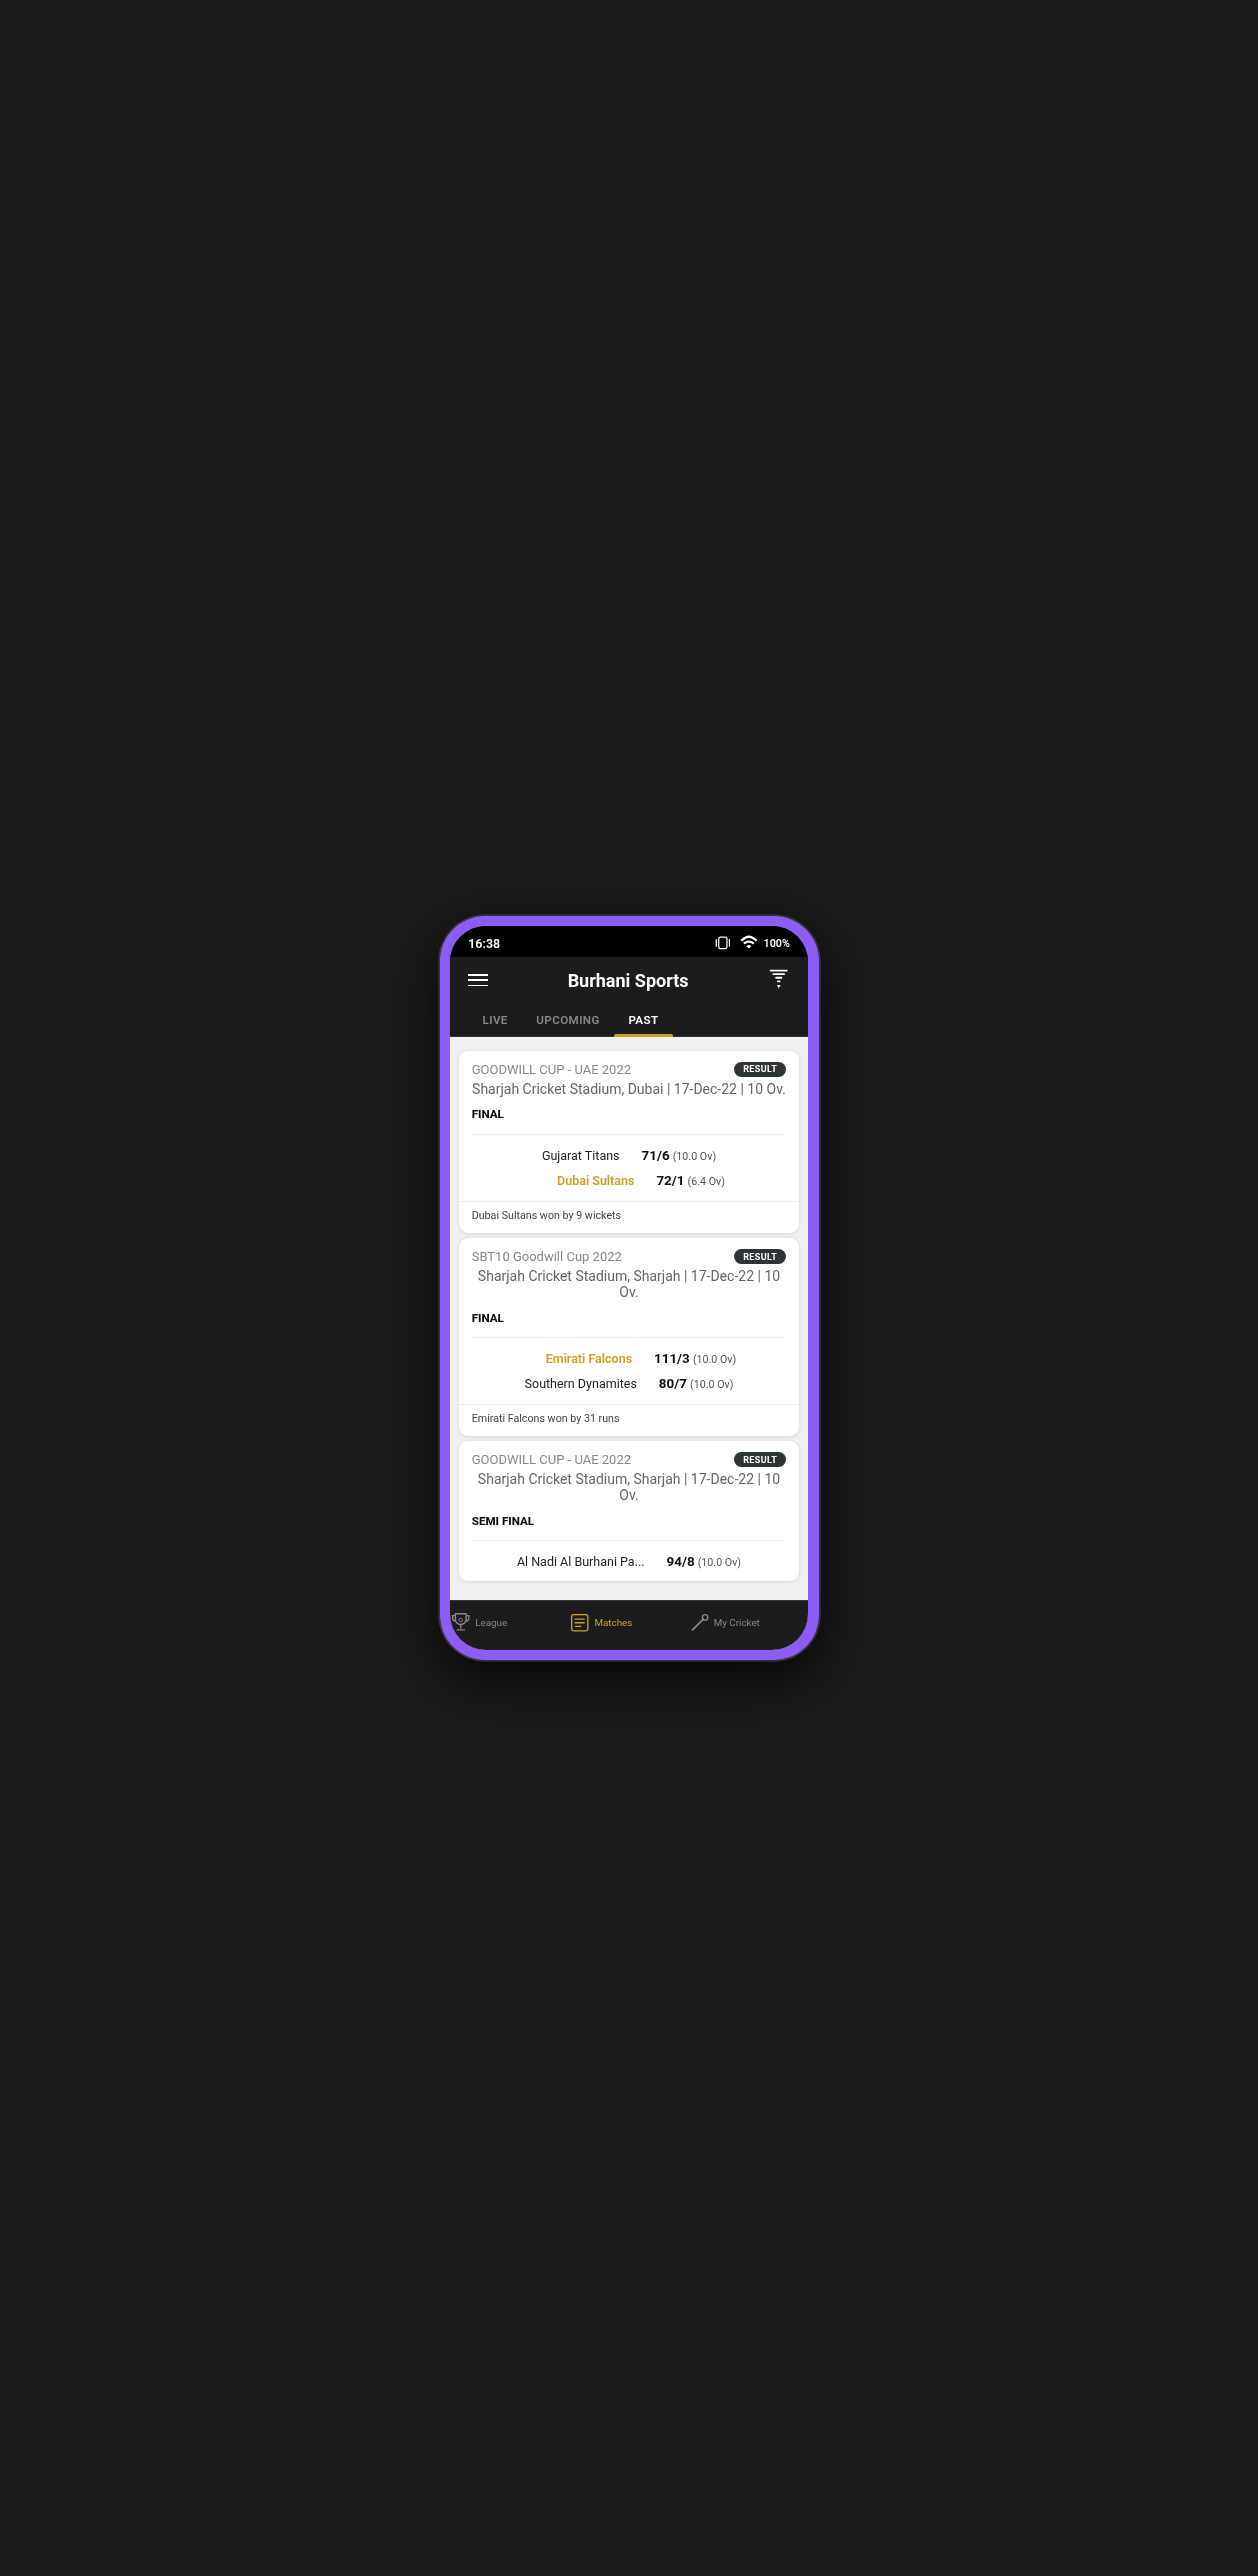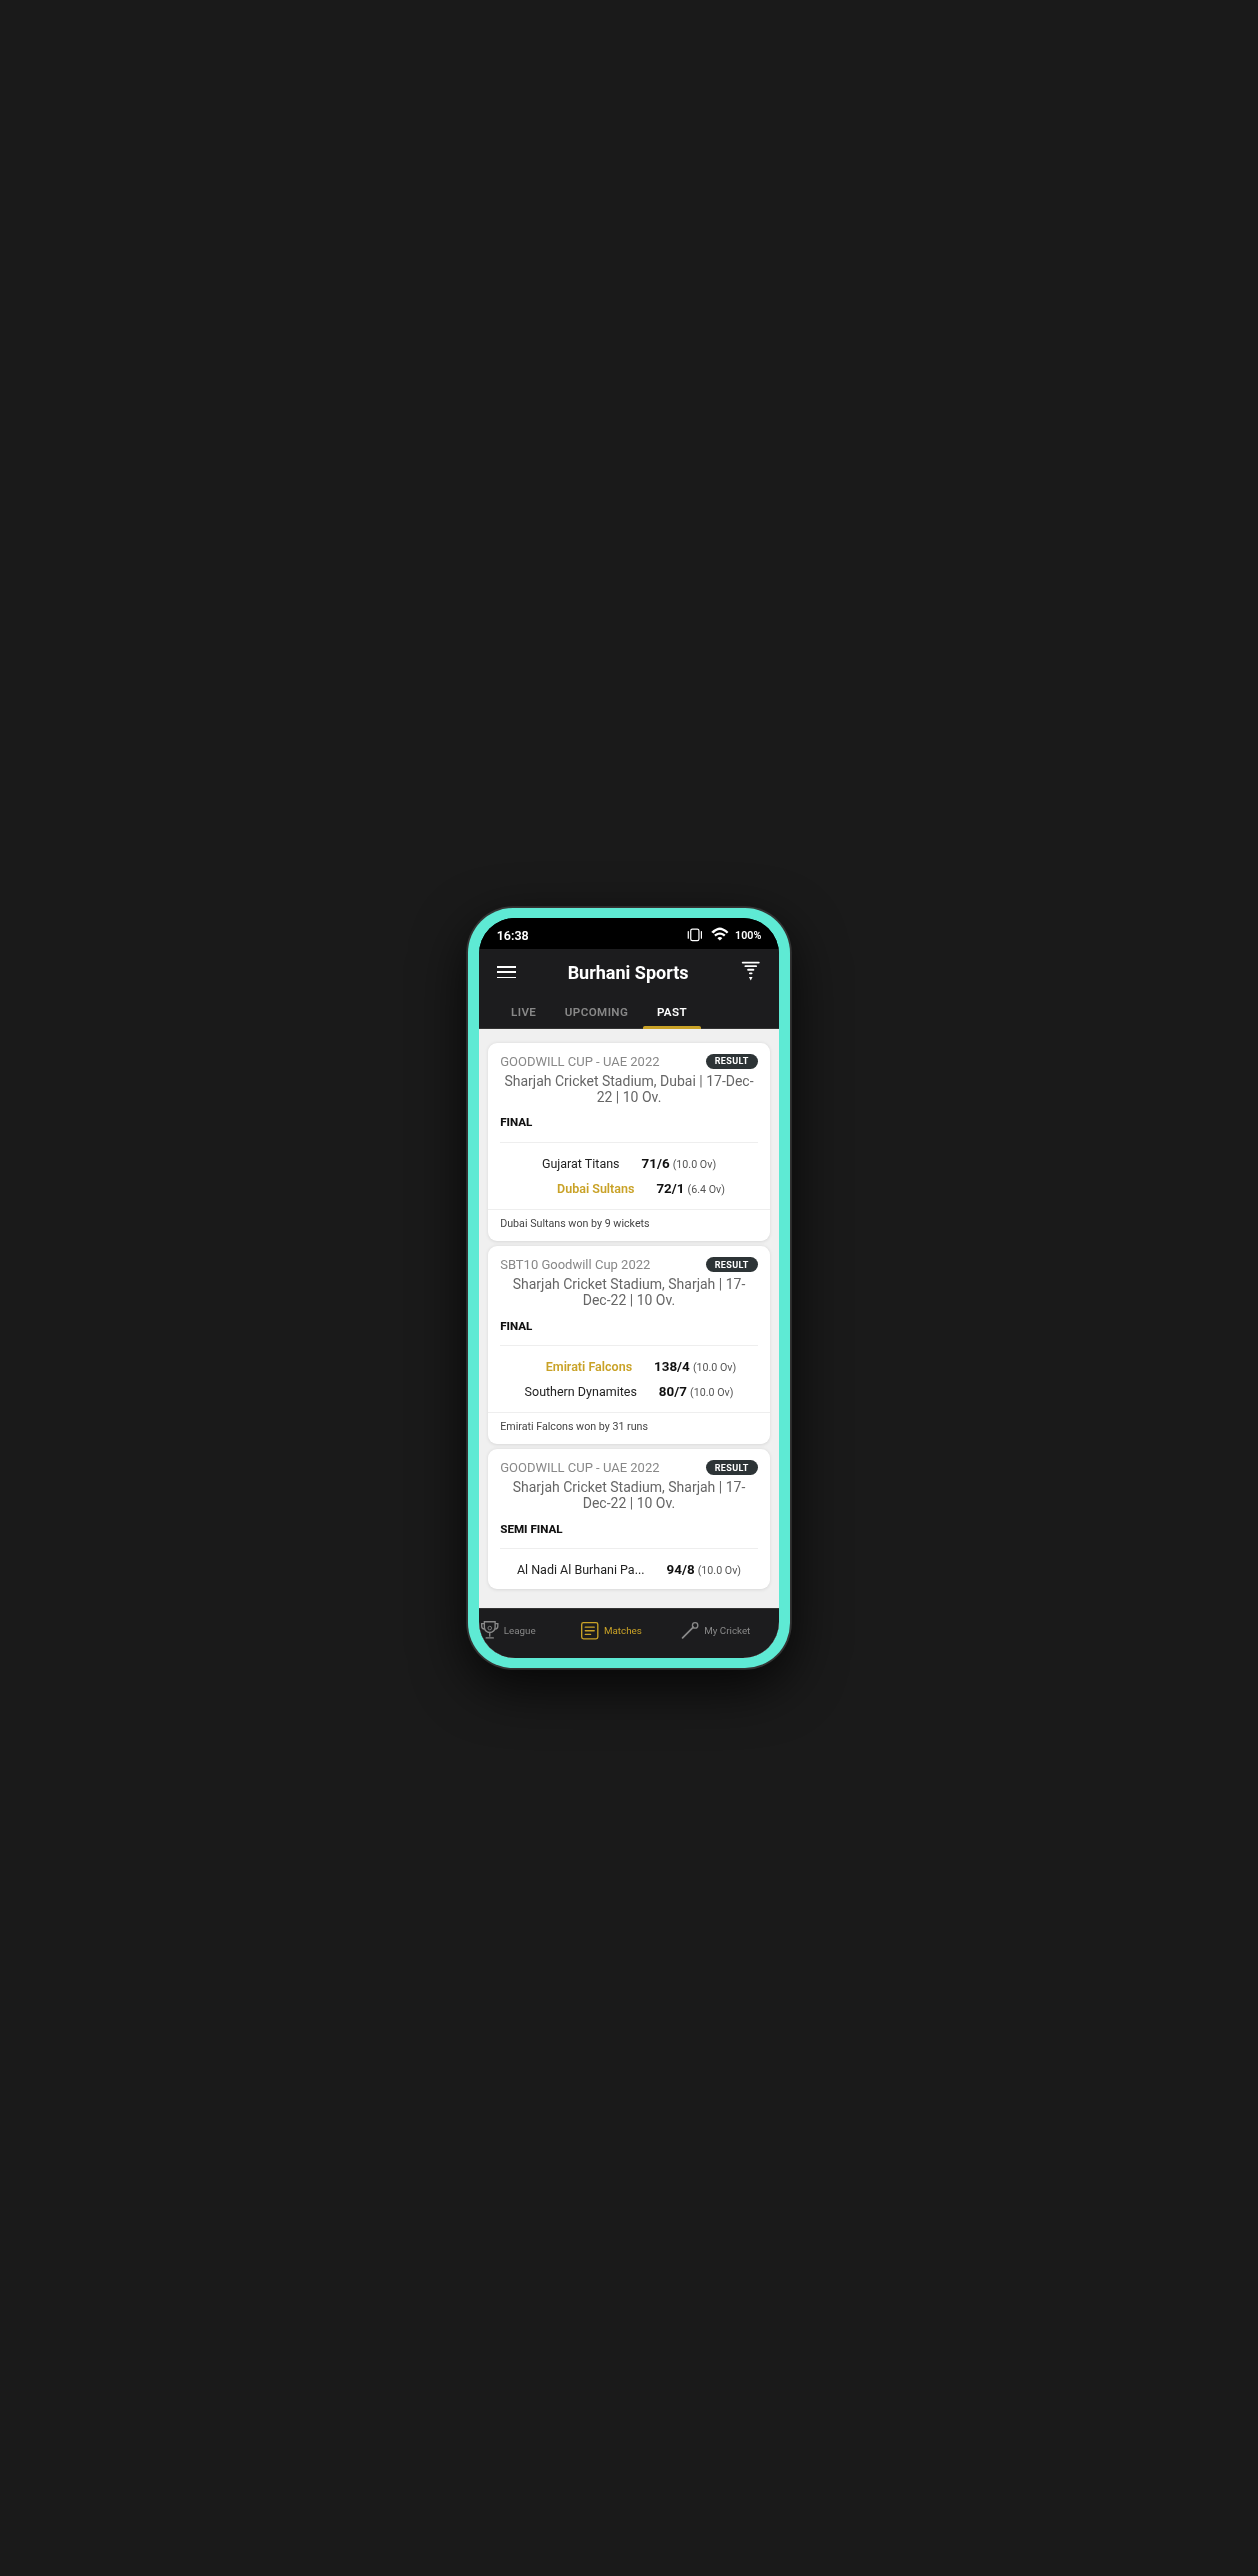--- a/index.html
+++ b/index.html
@@ -6,23 +6,23 @@
     * { box-sizing: border-box; margin: 0; padding: 0; }
     body {
       background: #1a1a1a;
       display: flex;
       justify-content: center;
       align-items: center;
       min-height: 100vh;
       font-family: -apple-system, BlinkMacSystemFont, 'Segoe UI', Roboto, sans-serif;
     }
     .phone-shell {
-      width: 322px;
+      width: 379px;
       min-height: 716px;
-      background: #5eead4;
+      background: #8b5cf6;
       border-radius: 45px;
       padding: 10.7px;
       box-shadow: 0 0 0 1.8px #333, 0 18px 54px rgba(0,0,0,0.8);
       position: relative;
       overflow: hidden;
     }
     .phone-inner {
       background: #000;
       border-radius: 36px;
       overflow: hidden;
@@ -314,21 +314,21 @@
             <span class="result-badge">RESULT</span>
           </div>
           <div class="card-meta">Sharjah Cricket Stadium, Sharjah  |  17-Dec-22  |  10 Ov.</div>
           <div class="match-stage">FINAL</div>
         </div>
         <div class="divider"></div>
         <div class="teams-section">
           <div class="team-row">
             <span class="team-name winner">Emirati Falcons</span>
             <span class="team-score">
-              <strong>138/4</strong>
+              <strong>111/3</strong>
               <span class="overs">(10.0 Ov)</span>
             </span>
           </div>
           <div class="team-row">
             <span class="team-name">Southern Dynamites</span>
             <span class="team-score">
               <strong>80/7</strong>
               <span class="overs">(10.0 Ov)</span>
             </span>
           </div>

